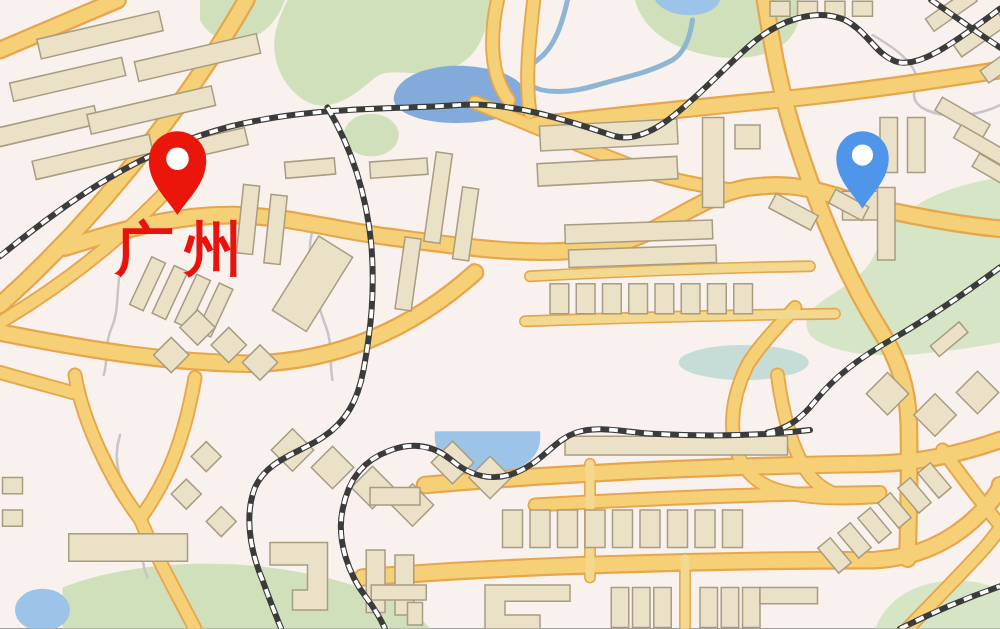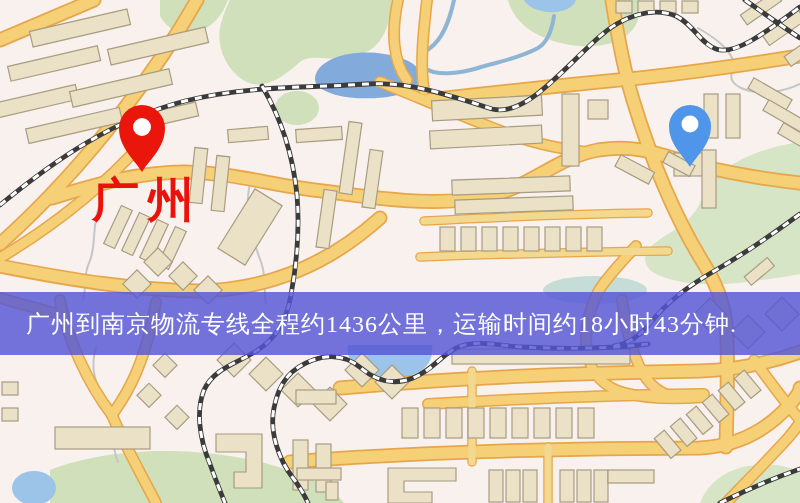--- a/index.html
+++ b/index.html
@@ -291,17 +291,14 @@
       <circle class="pin-hole" cx="142" cy="127" r="9"></circle>
     </g>
     <g>
       <path d="M690,167 C682,154 669,144 669,126 A21,21 0 1 1 711,126 C711,144 698,154 690,167 Z" fill="#4f95e9"></path>
       <circle class="pin-hole" cx="690" cy="124" r="8.5"></circle>
     </g>
   </svg>
 
   <div class="city-label origin">广州</div>
 
-  <div class="route-banner">
-    <span class="banner-text">广州到南京物流专线全程约1436公里，运输时间约18小时43分钟.</span>
-  </div>
 
 </div>
 
 </body></html>

